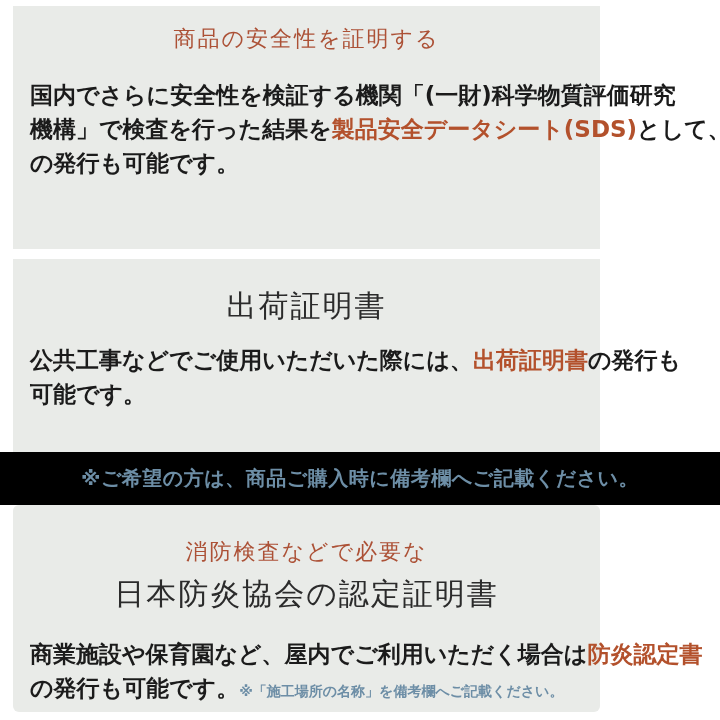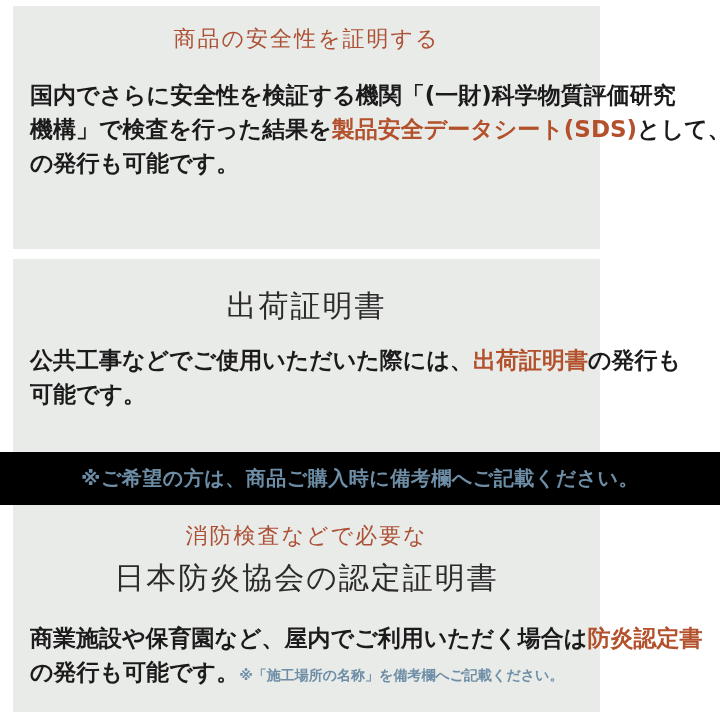--- a/index.html
+++ b/index.html
@@ -7,21 +7,21 @@
     width:720px;height:720px;background:#ffffff;overflow:hidden;
     font-family:"DejaVu Sans","Liberation Sans",sans-serif;
   }
   .wrap{padding-top:6px;}
   .panel{
     background:var(--panel-bg,#e9ebe8);
     margin-left:13px;width:587px;box-sizing:border-box;
   }
   .p1{height:243px;padding-top:18px;margin-bottom:10px;}
   .p2{height:193px;padding-top:20px;}
-  .p3{height:207px;padding-top:16px;}
+  .p3{height:207px;padding-top:32px;border-radius:6px;}
   .note-strip{
     height:53px;width:720px;background:#000000;
     display:flex;align-items:center;justify-content:center;
   }
   .tagline{
     margin:0;text-align:center;
     font-family:"DejaVu Serif","Liberation Serif",serif;
     font-size:22px;line-height:30px;letter-spacing:2px;font-weight:500;
     color:var(--tagline-orange,#ac5136);
   }

